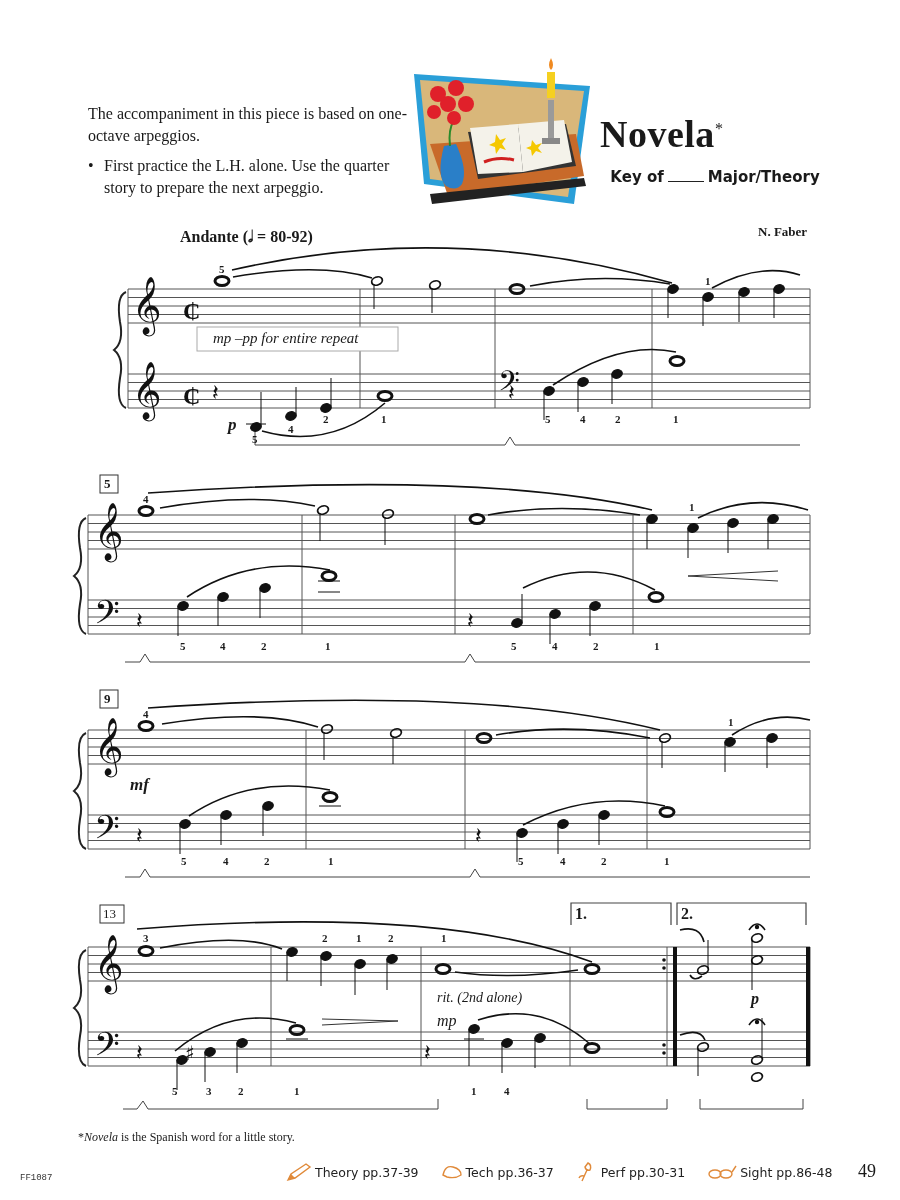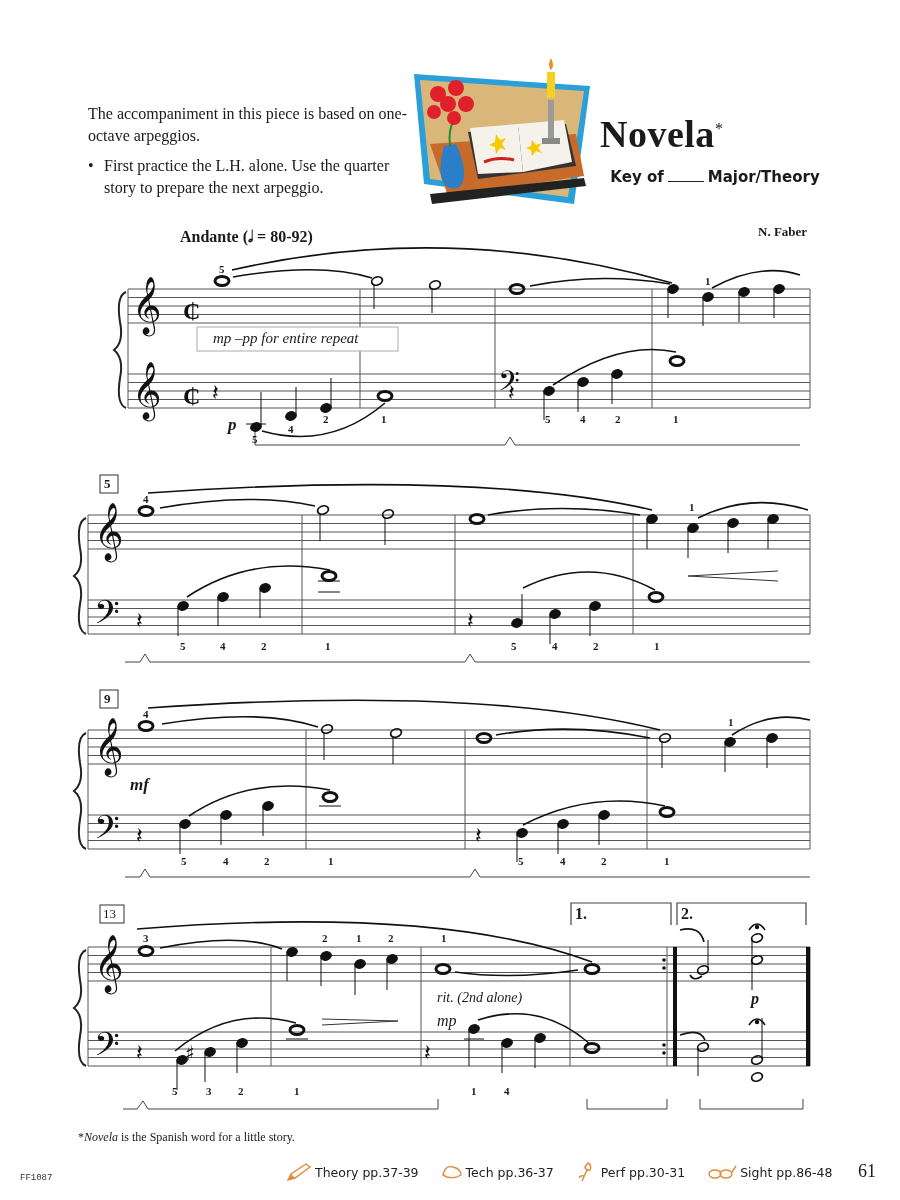--- a/index.html
+++ b/index.html
@@ -425,13 +425,13 @@
   </div>
   <div class="ref">
     <svg width="30" height="16" viewBox="0 0 30 16">
         <ellipse cx="8" cy="10" rx="6" ry="4" fill="none" stroke="#e08a3a" stroke-width="1.4"></ellipse>
         <ellipse cx="19" cy="10" rx="6" ry="4" fill="none" stroke="#e08a3a" stroke-width="1.4"></ellipse>
         <path d="M25,8 L29,2" stroke="#e08a3a" stroke-width="1.4"></path>
       </svg>
     <span>Sight pp.86-48</span>
   </div>
 </div>
-<div class="abs pagenum">61</div>
+<div class="abs pagenum">49</div>
 
 </body></html>

